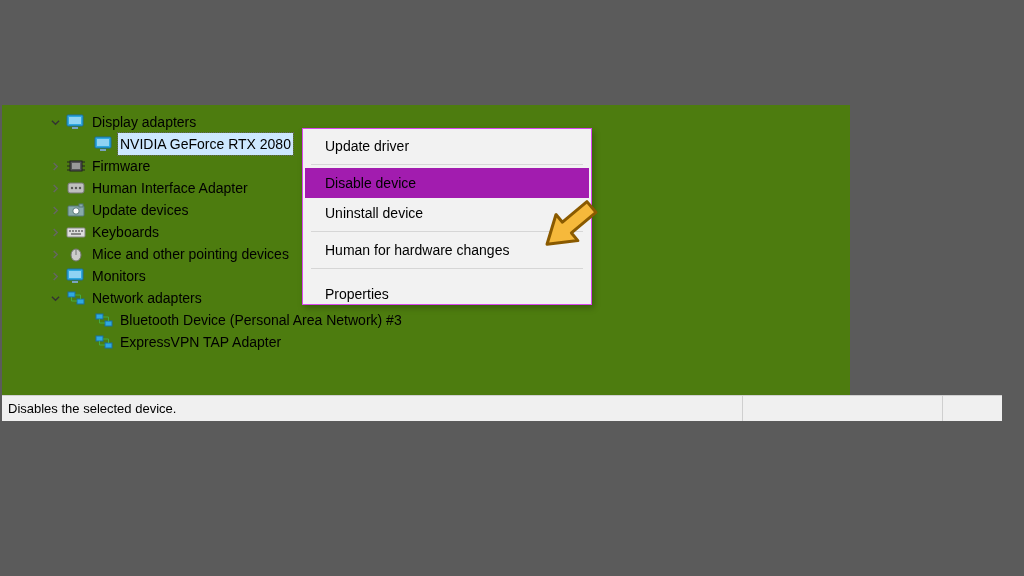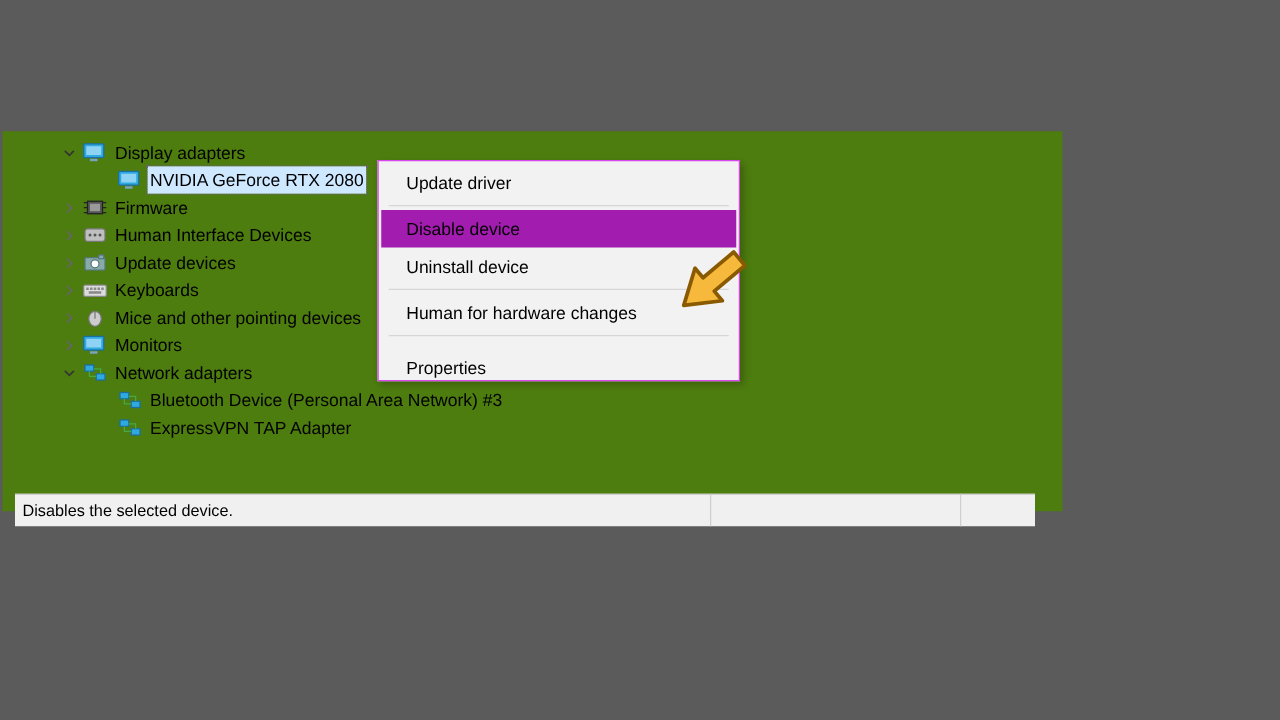--- a/index.html
+++ b/index.html
@@ -79,23 +79,23 @@
   .menu-item.bold { font-weight: 400; align-items: flex-end; }
   .menu-sep {
     height: 1px;
     background: #d6d6d6;
     margin: 3px 6px;
   }
 
   
   .statusbar {
     position: absolute;
-    left: 12px;
+    left: 2px;
     top: 395px;
-    width: 816px;
+    width: 1000px;
     height: 26px;
     background: #f0f0f0;
     border-top: 1px solid #d0d0d0;
     display: flex;
     align-items: center;
     font-size: 13px;
   }
   .status-text {
     flex: 1 1 auto;
     padding: 0 6px;
@@ -181,21 +181,21 @@
             <svg viewBox="0 0 10 10">
               <path d="M3 1 L7 5 L3 9" fill="none" stroke="#666" stroke-width="1.5"></path>
             </svg>
           </span>
           <span class="dev-icon"><svg viewBox="0 0 20 16">
               <rect x="2" y="3" width="16" height="10" rx="2" fill="#bfbfbf" stroke="#777"></rect>
               <circle cx="6" cy="8" r="1.2" fill="#555"></circle>
               <circle cx="10" cy="8" r="1.2" fill="#555"></circle>
               <circle cx="14" cy="8" r="1.2" fill="#555"></circle>
             </svg></span>
-          <span class="label">Human Interface Devices</span>
+          <span class="label">Human Interface Adapter</span>
         </div>
         <div class="row">
           <span class="arrow">
             <svg viewBox="0 0 10 10">
               <path d="M3 1 L7 5 L3 9" fill="none" stroke="#666" stroke-width="1.5"></path>
             </svg>
           </span>
           <span class="dev-icon"><svg viewBox="0 0 20 16">
               <rect x="2" y="4" width="16" height="10" rx="1" fill="#8aa" stroke="#577"></rect>
               <circle cx="10" cy="9" r="3.2" fill="#fff" stroke="#577"></circle>

